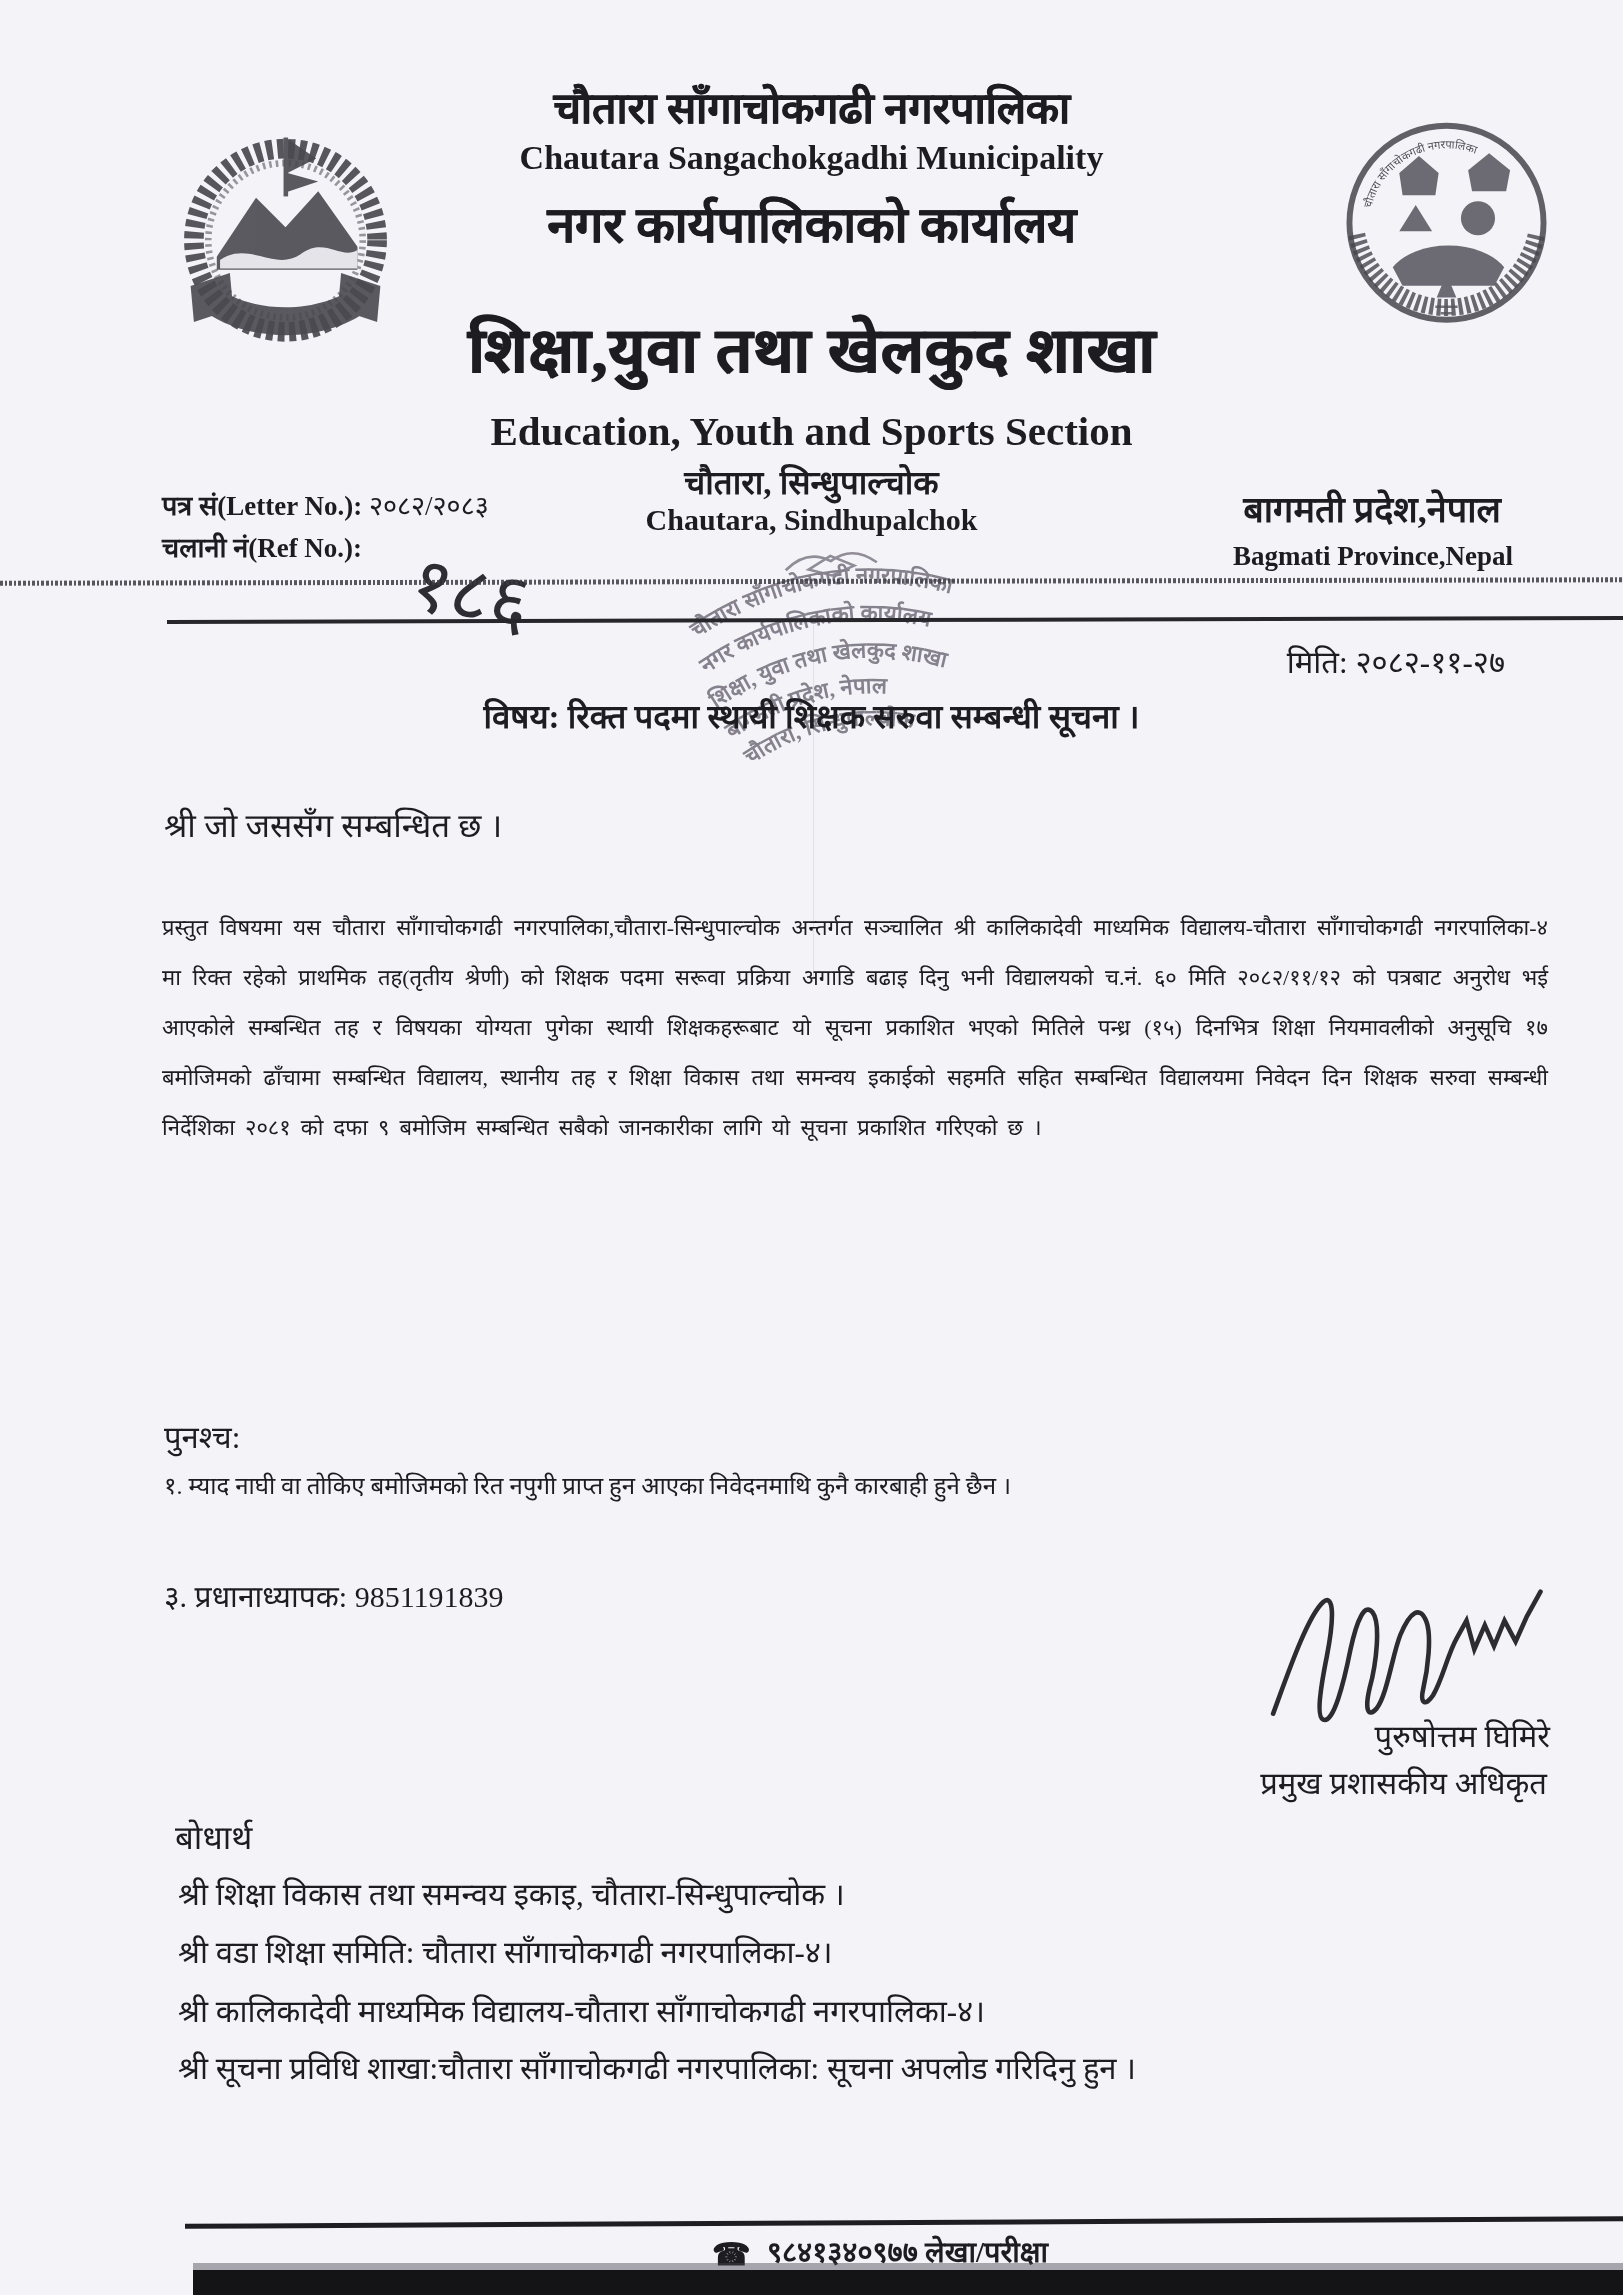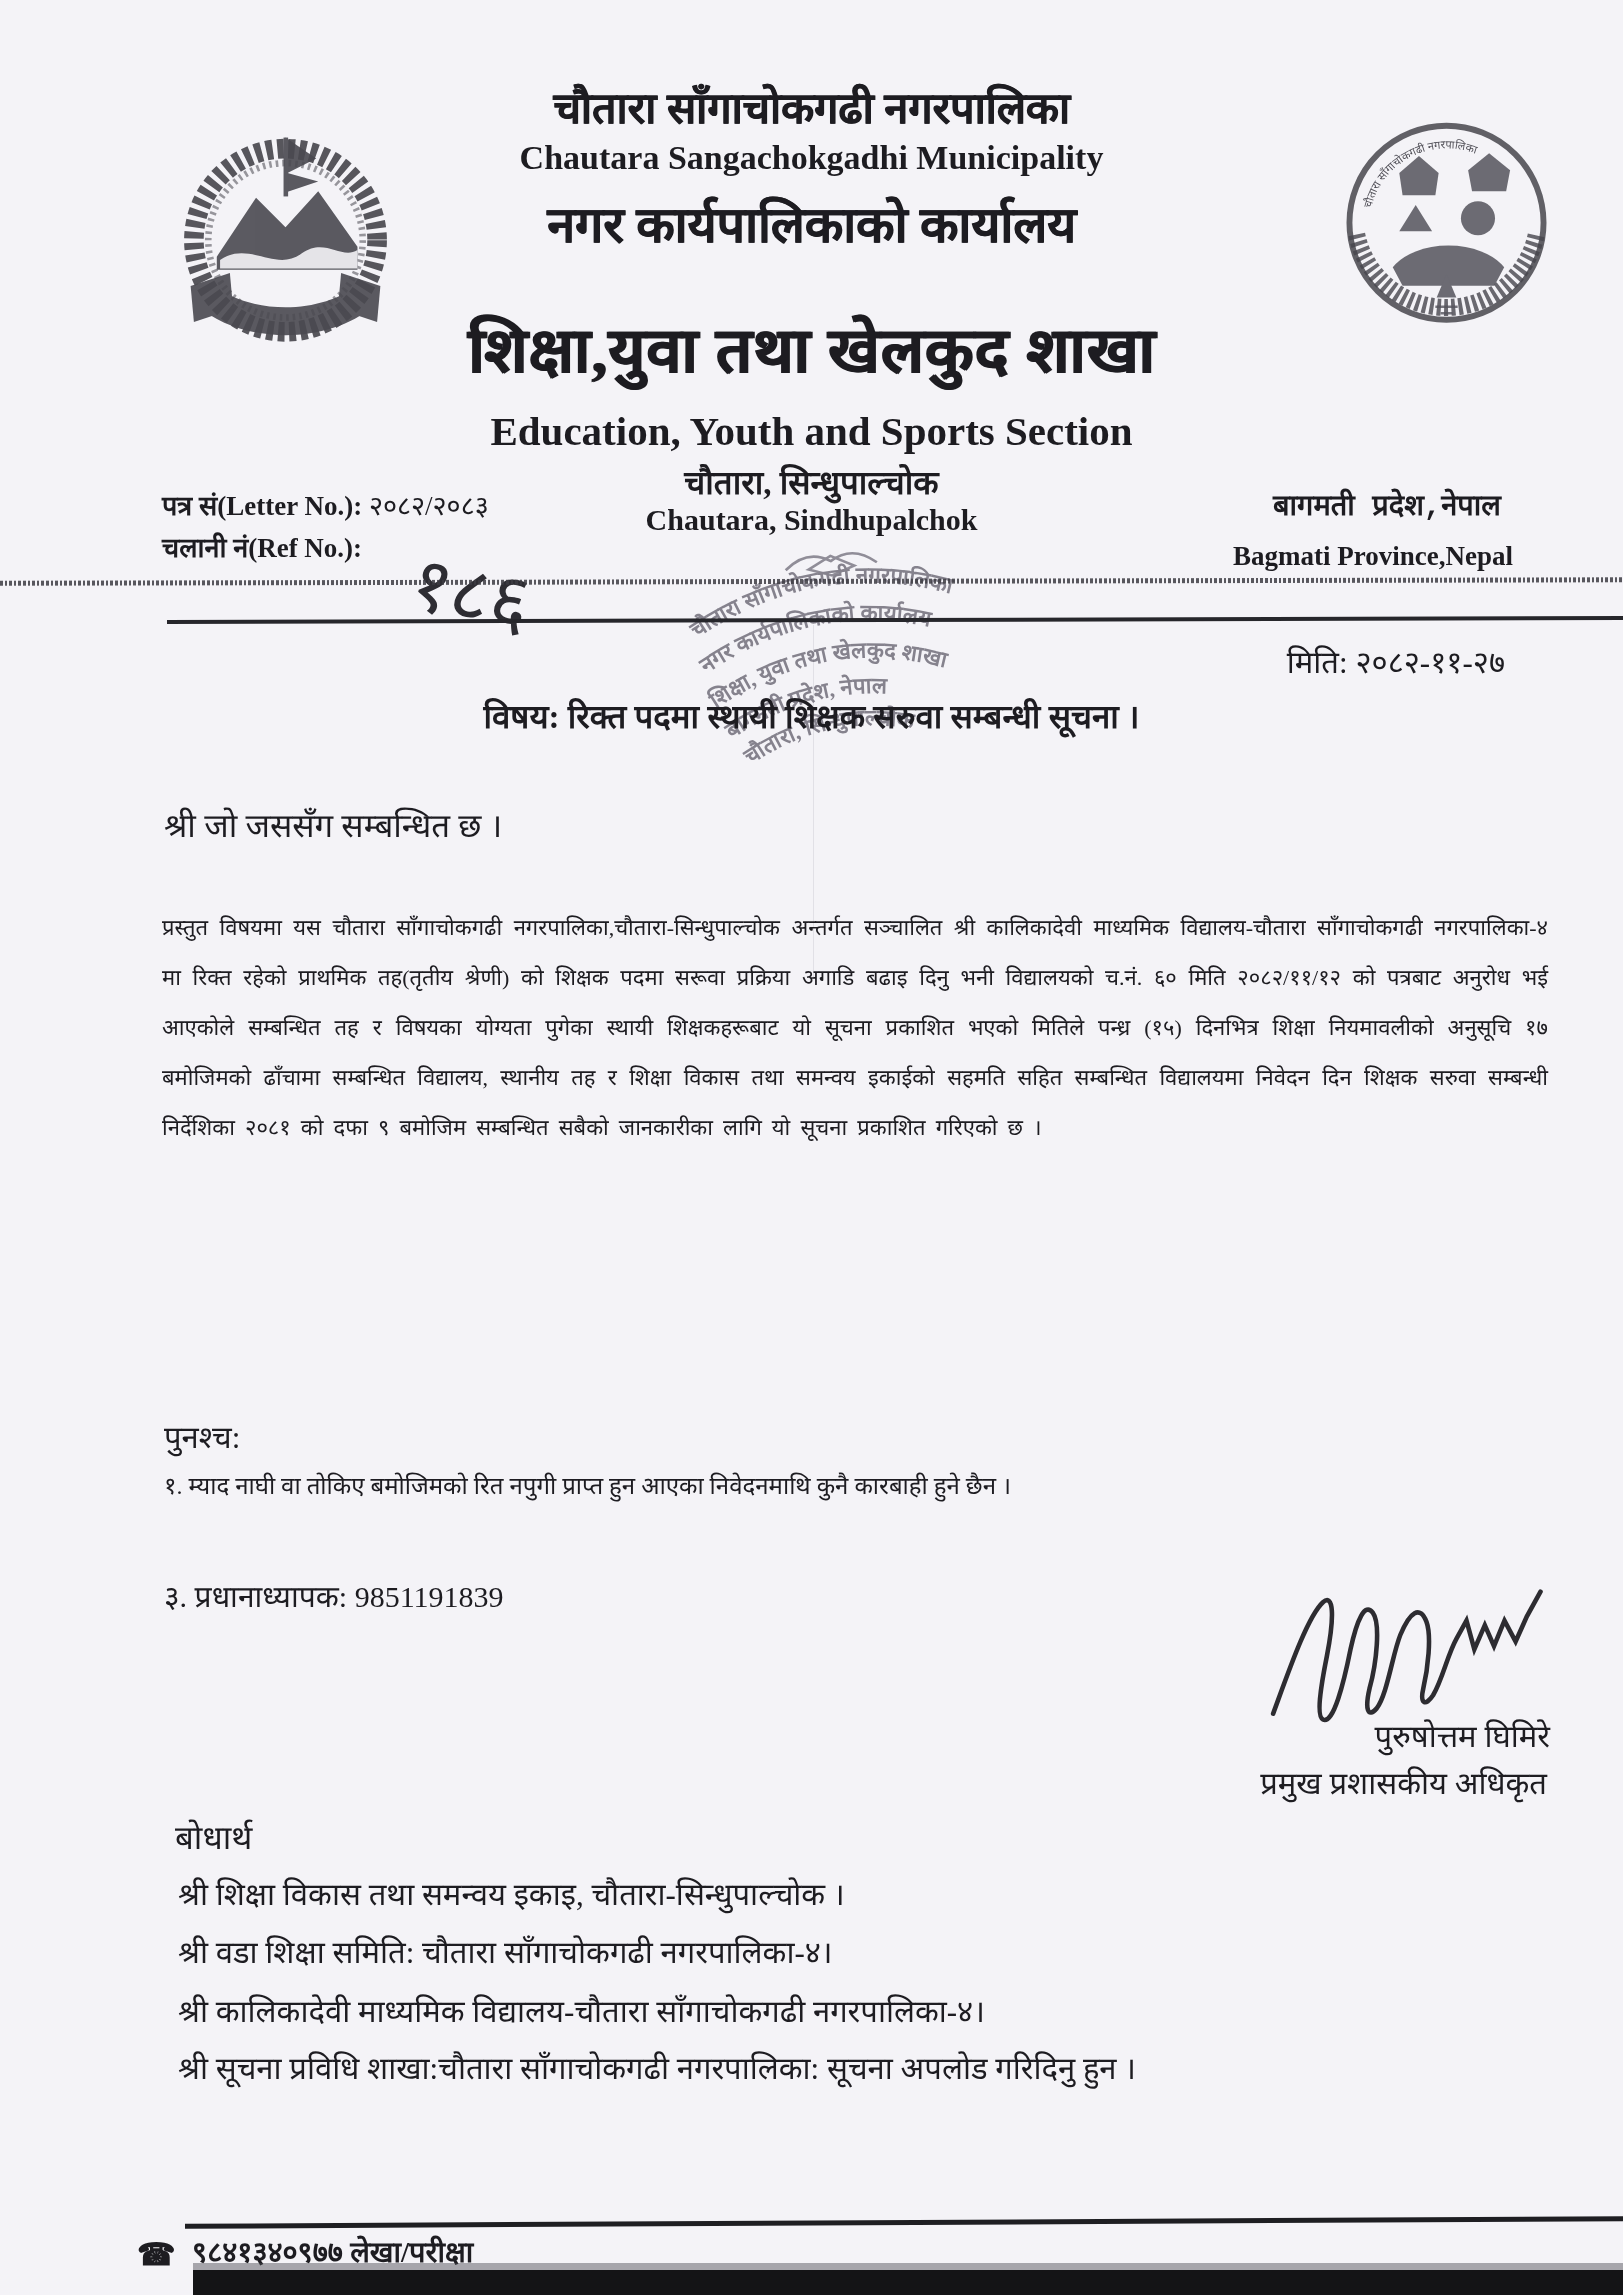--- a/index.html
+++ b/index.html
@@ -25,21 +25,21 @@
   .h-np4{top:459px;font-size:33px;font-weight:700;}
   .h-en4{top:503px;font-size:30px;font-weight:700;}
 
   .meta-left1{top:486px;left:162px;font-size:27px;}
   .meta-left2{top:528px;left:162px;font-size:27px;}
   .meta-label{font-weight:700;}
   .handwritten{
     top:538px;left:412px;font-size:77px;font-weight:400;
     transform:rotate(11deg) skewX(-4deg);color:#2e2d33;
   }
-  .meta-right1{top:484px;right:122px;font-size:29px;font-weight:700;font-family:Liberation Mono, monospace;}
+  .meta-right1{top:484px;right:122px;font-size:36px;font-weight:700;}
   .meta-right2{top:520px;right:110px;font-size:27px;font-weight:700;margin-top:21px;}
 
   .rule-hatched{
     top:579px;left:0;right:0;height:5.2px;
     background:repeating-linear-gradient(90deg,#3c3b42 0 2.6px,rgba(0,0,0,0) 2.6px 4.6px);
     opacity:.85;transform:rotate(-0.12deg);
   }
   .rule-solid{
     top:618px;left:167px;right:0;height:3.9px;background:#26262b;
     transform:rotate(-0.15deg);
@@ -64,21 +64,21 @@
   .sig-name{top:1714px;right:73px;font-size:31px;}
   .sig-title{top:1761px;right:76px;font-size:31px;}
 
   .cc-head{top:1814px;left:175px;font-size:33px;}
   .cc1{top:1872px;left:178px;font-size:31px;}
   .cc2{top:1930px;left:178px;font-size:31px;}
   .cc3{top:1989px;left:178px;font-size:31px;}
   .cc4{top:2046px;left:178px;font-size:31px;}
 
   .footer-rule{top:2220px;left:185px;right:0;height:4.6px;background:#1e1e22;transform:rotate(-0.3deg);}
-  .footer-text{top:2231px;left:137px;right:0;text-align:left;font-size:29px;font-weight:600;}
+  .footer-text{top:2231px;left:137px;right:0;text-align:center;font-size:29px;font-weight:600;}
   .phone-glyph{font-size:31px;vertical-align:-2.6px;margin-right:9.2px;}
 
   .bottom-smear{top:2263px;left:193px;right:0;height:7.9px;background:rgba(70,70,78,.45);}
   .bottom-band{top:2270px;left:193px;right:0;height:25.5px;background:#141416;}
   .fold-line{top:625px;left:813px;width:1.3px;height:353px;background:rgba(90,90,105,.12);}
 
   .stamp-wrap{top:541px;left:662px;width:353px;height:216px;transform:rotate(-5deg);opacity:.88;}
   .emblem-left{top:119px;left:171px;width:229px;height:236px;}
   .emblem-right{top:110px;left:1337px;width:219px;height:219px;}
   .sig-svg{top:1576px;left:1260px;width:295px;height:154px;}

